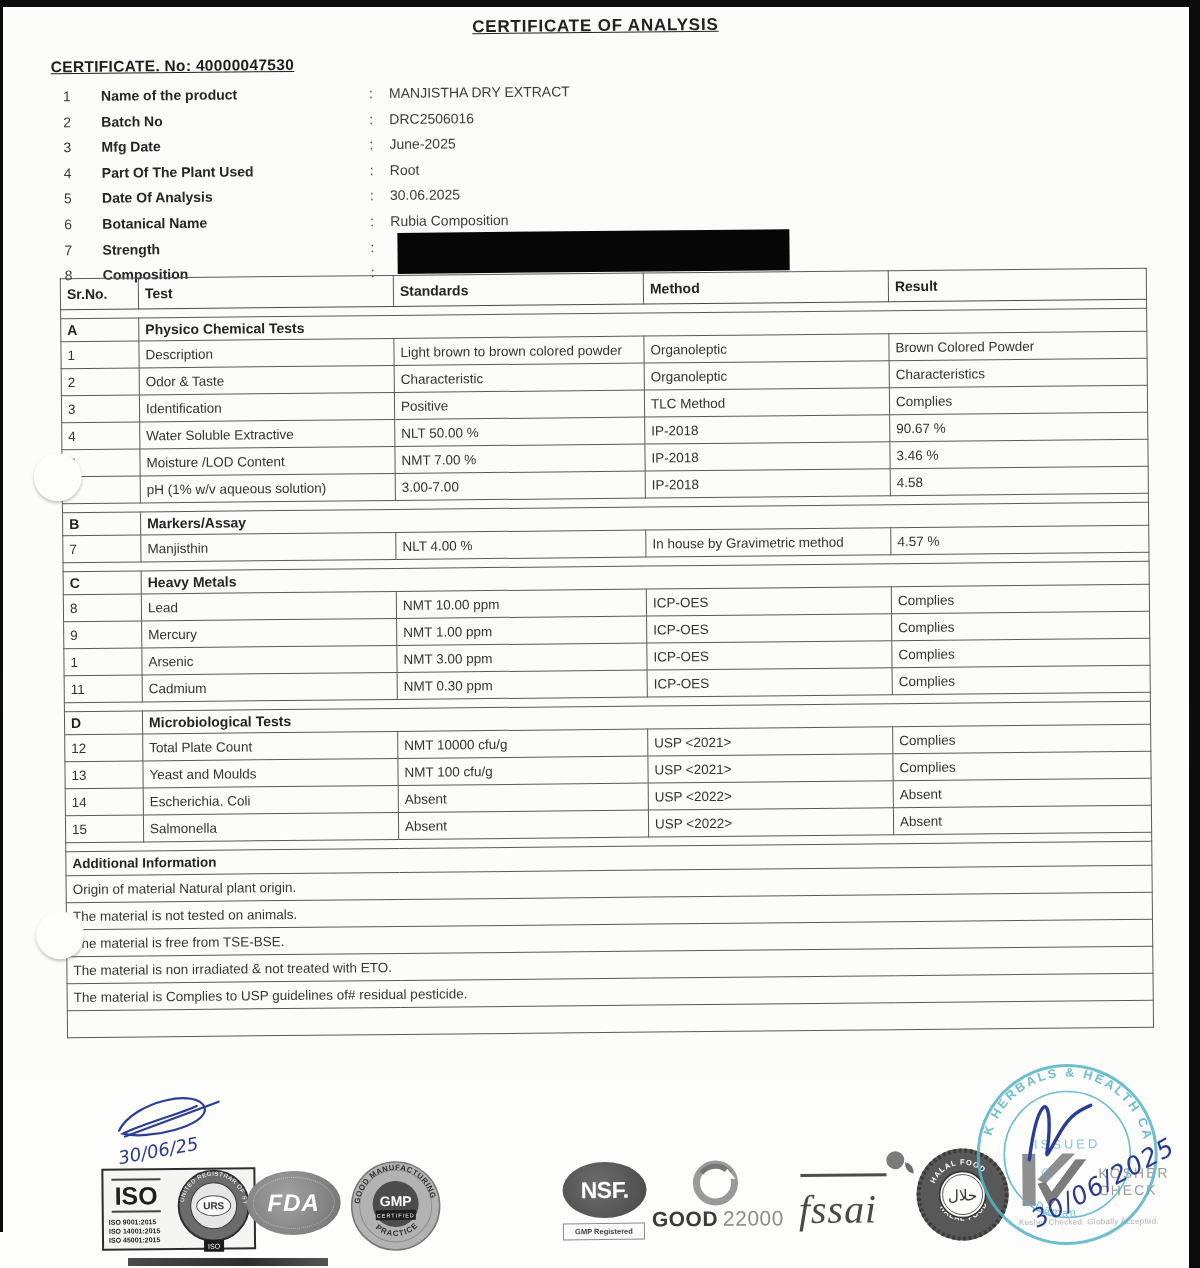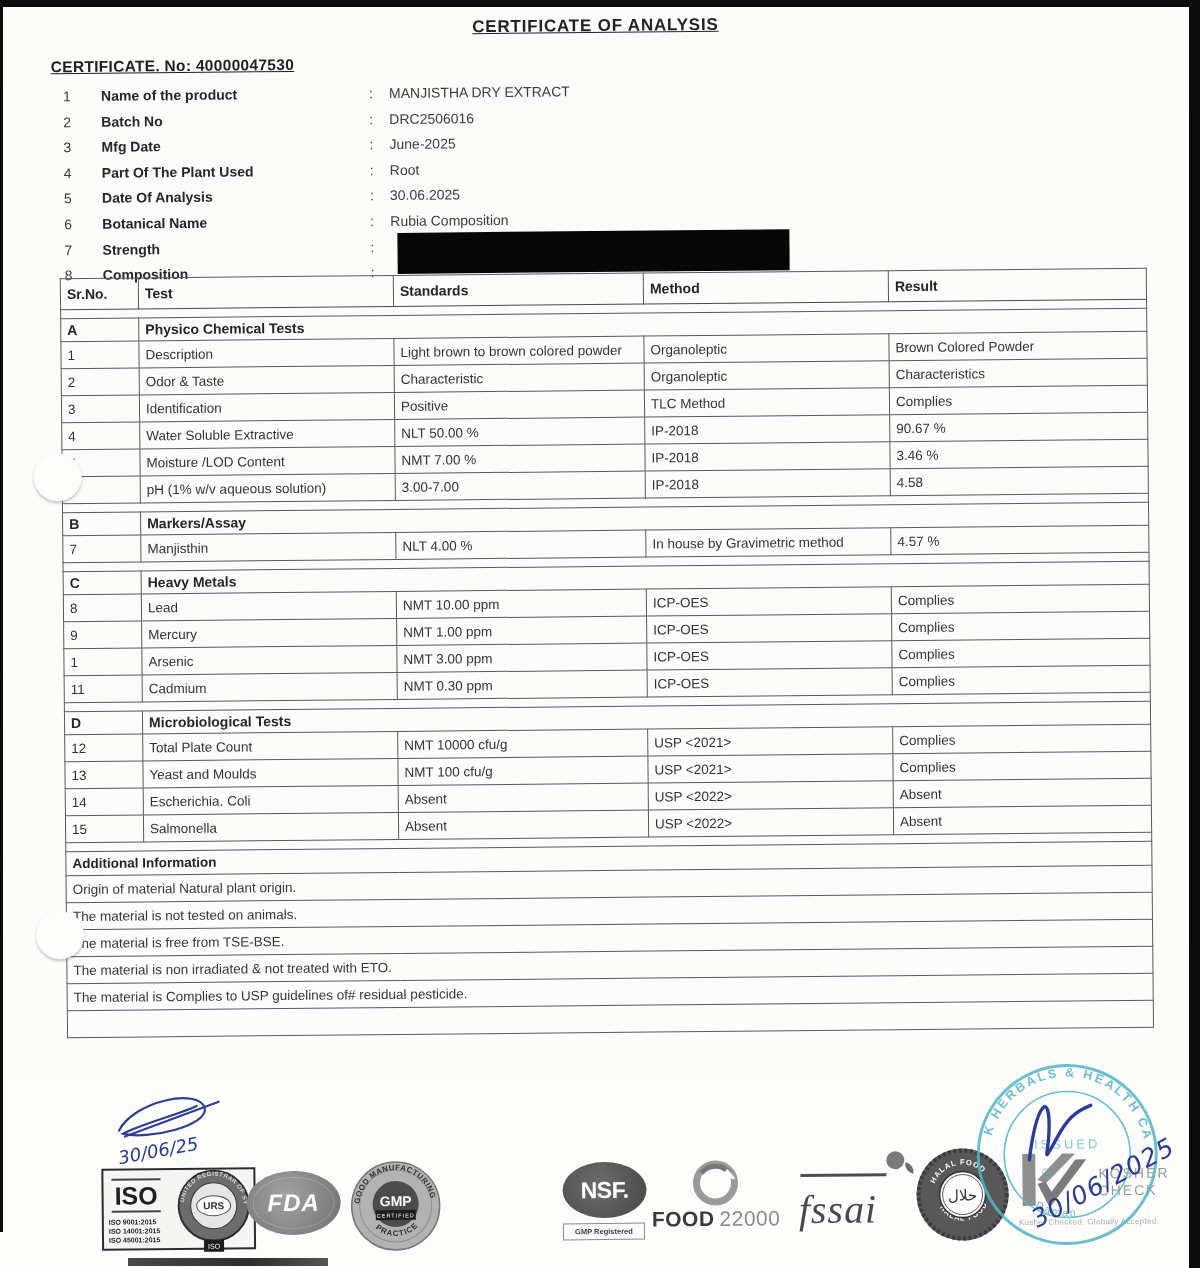--- a/index.html
+++ b/index.html
@@ -366,21 +366,21 @@
       <div class="nsf-sub">GMP Registered</div>
     </div>
 
     <div class="logo fssc">
       <svg width="52" height="52" viewBox="0 0 52 52" style="position:absolute;left:38px;top:0;">
         <circle cx="26" cy="26" r="19" fill="none" stroke="#9a9a9a" stroke-width="7"></circle>
         <path d="M12,16 A18,18 0 0 1 40,16" fill="none" stroke="#777" stroke-width="5"></path>
         <path d="M38,12 L46,22 L30,22 Z" fill="#fdfdfc"></path>
       </svg>
       <div class="fssc-text">
-        <span class="fssc-bold">FOOD</span><span class="fssc-light">22000</span>
+        <span class="fssc-bold">GOOD</span><span class="fssc-light">22000</span>
       </div>
     </div>
 
     <div class="logo fssai">
       <div class="fssai-bar"></div>
       <div class="fssai-dot"></div>
       <div class="fssai-leaf"></div>
       <div class="fssai-text">fssai</div>
     </div>
 

